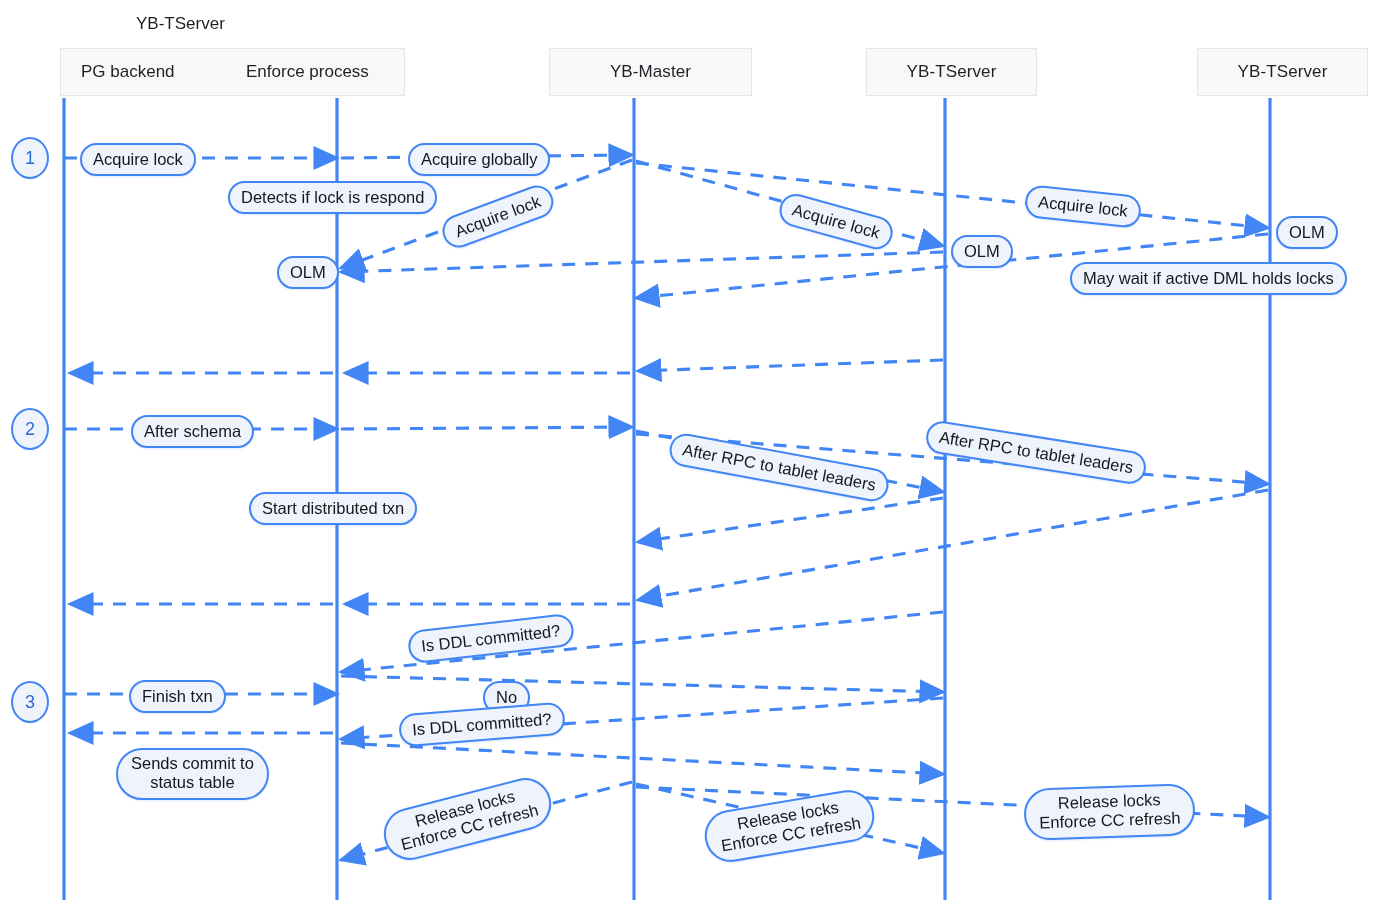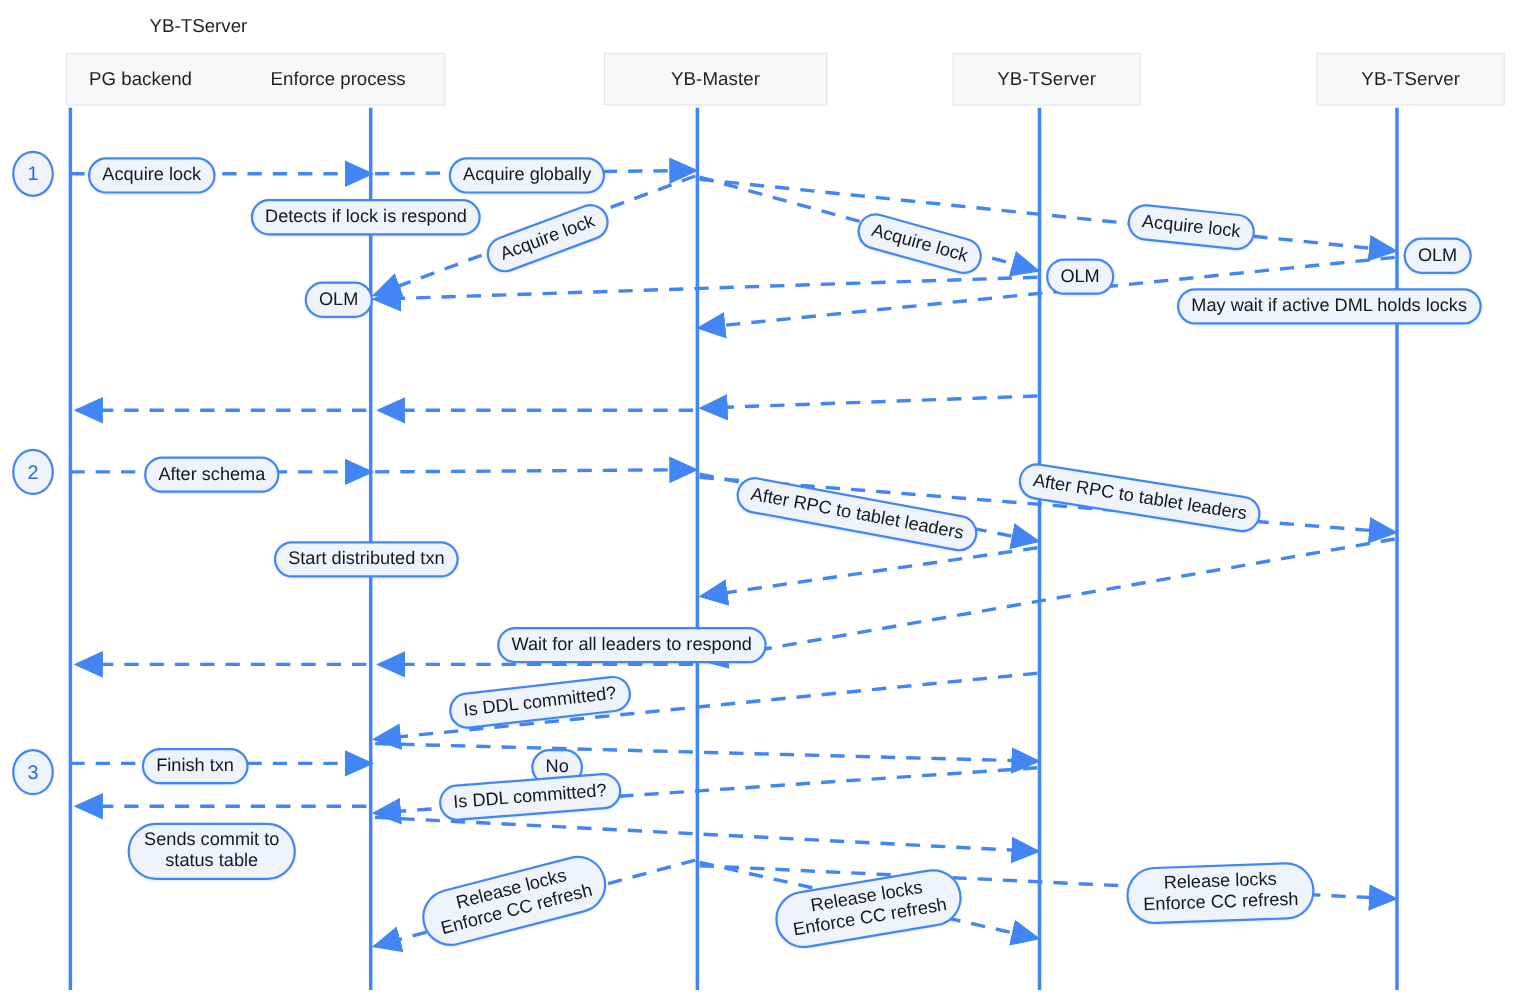--- a/index.html
+++ b/index.html
@@ -147,21 +147,20 @@
 
 
   <div class="pill" style="left:131px;top:415px;">After schema</div>
 
   <div class="pill" style="left:249px;top:444px;margin-top:48px;">Start distributed txn</div>
 
   <div class="pill" style="left:668px;top:451px;transform:rotate(10.5deg);">After RPC to tablet leaders</div>
 
   <div class="pill" style="left:925px;top:436px;transform:rotate(9deg);">After RPC to tablet leaders</div>
 
-  <div class="pill" style="left:452px;top:570px;">Wait for all leaders to respond</div>
 
   <div class="pill" style="left:408px;top:622px;transform:rotate(-6.5deg);">Is DDL committed?</div>
 
   <div class="pill" style="left:129px;top:680px;">Finish txn</div>
 
   <div class="pill" style="left:483px;top:681px;">No</div>
 
   <div class="pill two-line" style="left:116px;top:748px;">
     <span>Sends commit to</span><br>
     <span>status table</span>

